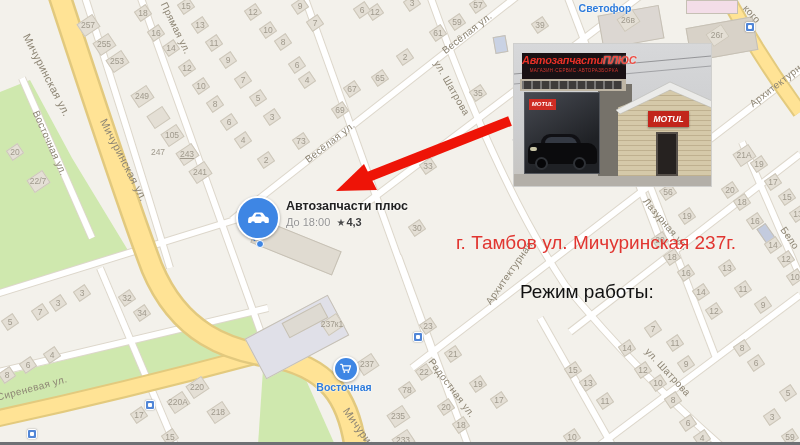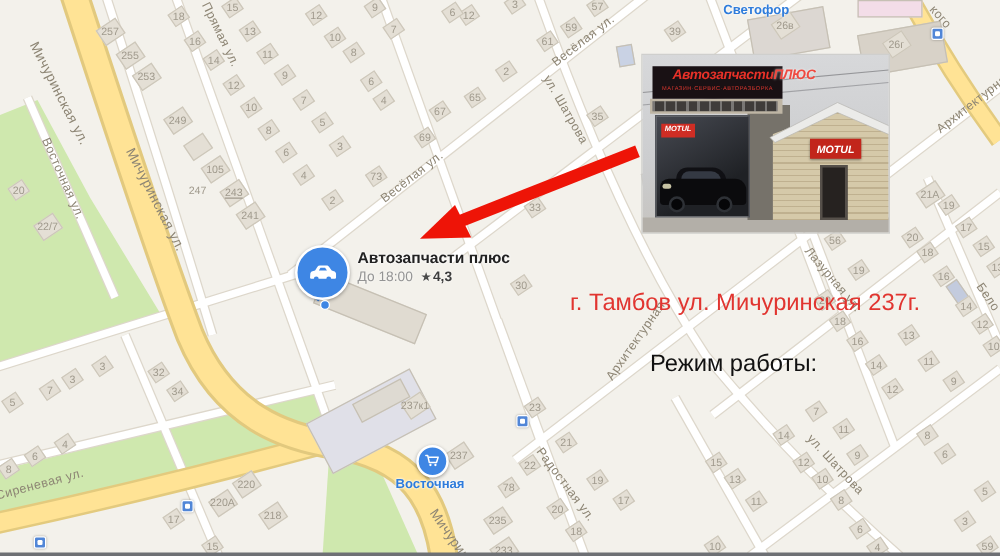--- a/index.html
+++ b/index.html
@@ -33,21 +33,21 @@
   .pin-sub .star{color:#4a4a4a;font-size:10px;}
   .pin-sub .rating{color:#3d3d3d;font-weight:bold;margin-left:1px;}
   
   .photo{position:absolute;left:513px;top:43px;width:197px;height:142px;overflow:hidden;
          background:linear-gradient(180deg,#d7d8da,#cccdcf 60%,#c6c4c0);border:1px solid #cfcfcd;
          box-sizing:content-box;z-index:30;}
   .photo .pave{position:absolute;left:0;top:130px;width:197px;height:12px;background:#b3afa8;}
   .photo .sign{position:absolute;left:8px;top:9px;width:104px;height:26px;background:#191114;
                text-align:center;}
   .photo .sign .l1{font-style:italic;font-weight:800;font-size:11px;color:#e73128;line-height:15px;
-                   letter-spacing:-.3px;white-space:nowrap;padding-left:16px;}
+                   letter-spacing:-.3px;white-space:nowrap;}
   .photo .sign .l1 .plus{color:#ef4a40;text-shadow:0 0 2px rgba(255,255,255,.85);}
   .photo .sign .l2{font-size:4.5px;color:#d8362e;letter-spacing:.4px;line-height:6px;white-space:nowrap;}
   .photo .wallstrip{position:absolute;left:6px;top:35px;width:106px;height:12px;background:#beb5a4;}
   .photo .logostrip{position:absolute;left:8px;top:37px;width:100px;height:8px;background:#3f3c3a;
       background-image:repeating-linear-gradient(90deg,rgba(255,255,255,.3) 0 2px,transparent 2px 9px);}
   .photo .gap{position:absolute;left:84px;top:40px;width:34px;height:92px;background:#76726a;}
   .photo .banner{position:absolute;left:10px;top:48px;width:76px;height:82px;
       background:linear-gradient(150deg,#474a52,#1f2125 70%);border:1px solid #54575d;box-sizing:border-box;}
   .photo .motul-sm{position:absolute;left:4px;top:6px;width:27px;height:11px;background:#cf2d24;
       color:#fff;font-size:6px;font-weight:800;font-style:italic;text-align:center;line-height:11px;}

